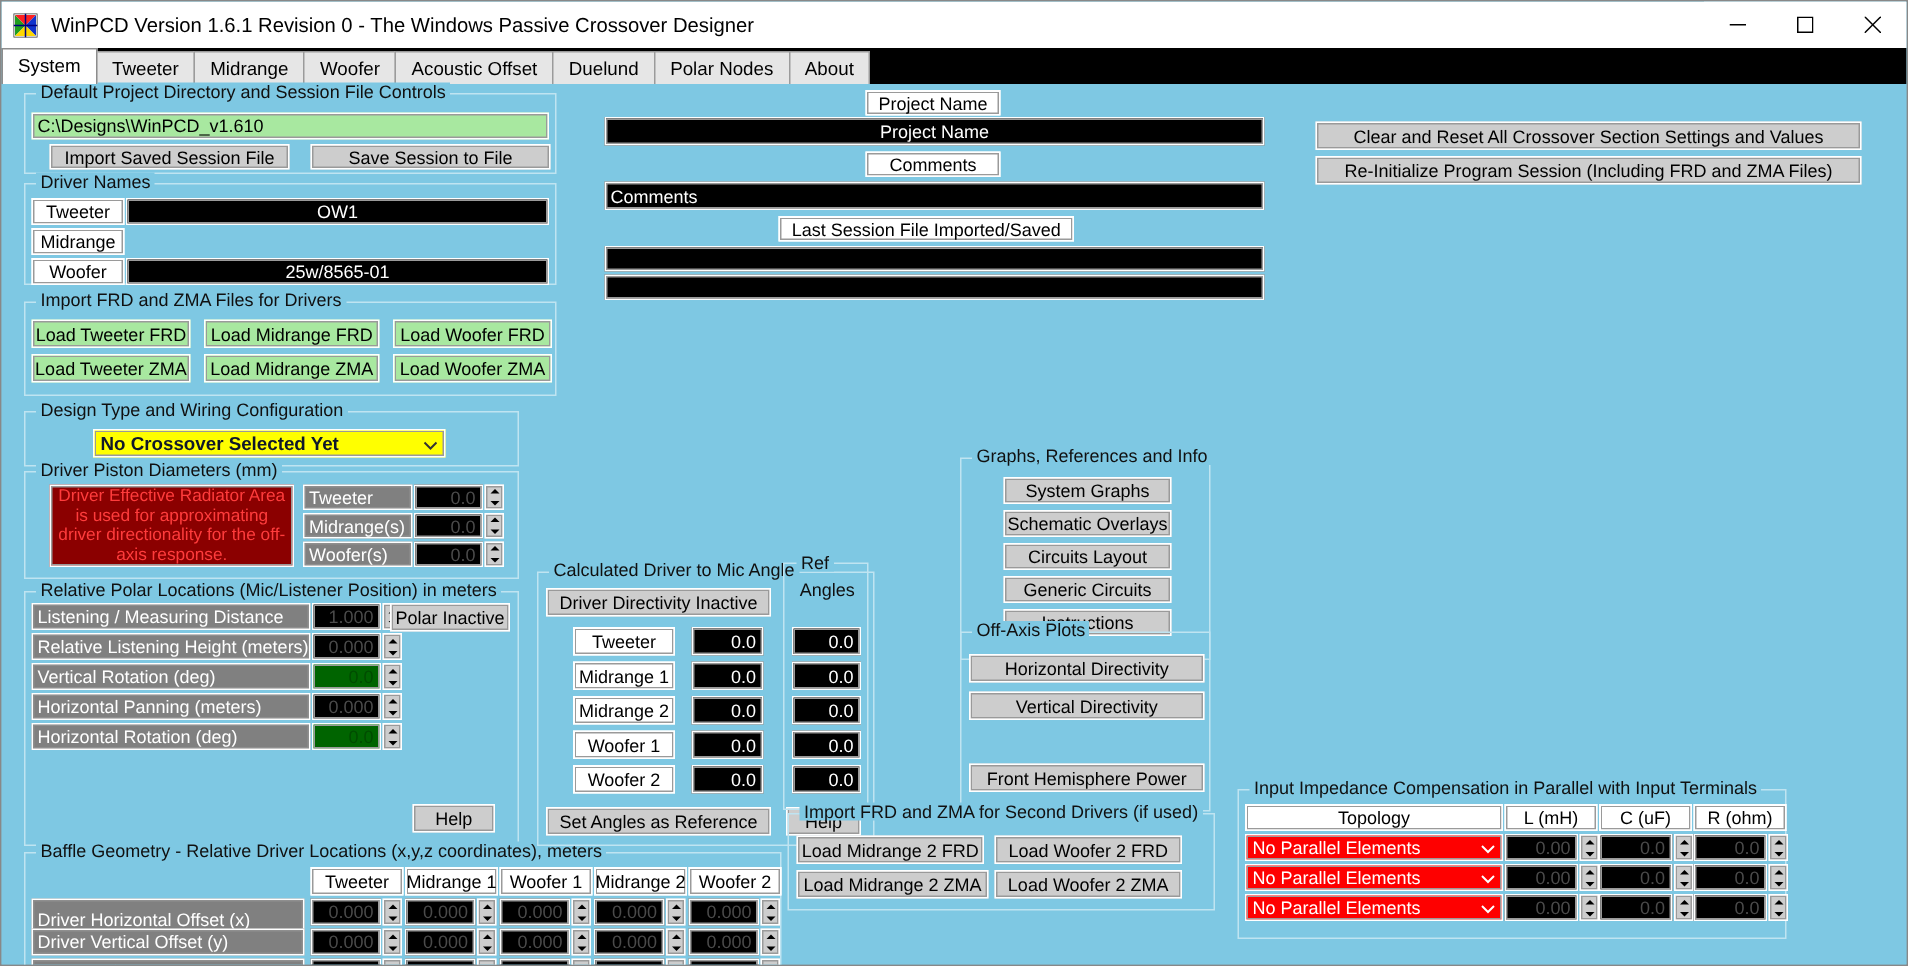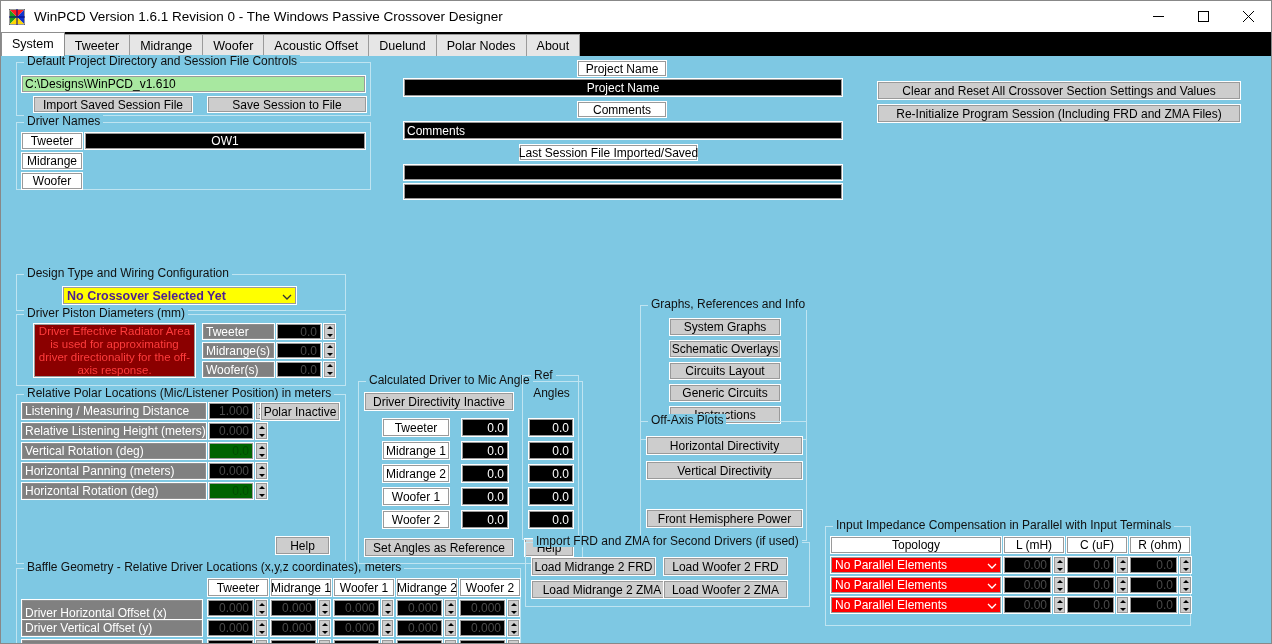--- a/index.html
+++ b/index.html
@@ -76,21 +76,21 @@
         display:flex;flex-direction:column;}
   .spin div{flex:1;display:flex;align-items:center;justify-content:center;font-size:6px;line-height:6px;color:#000;}
   .spin .up::before{content:"";border-left:3px solid transparent;border-right:3px solid transparent;border-bottom:3px solid #000;display:block;}
   .spin .dn::before{content:"";border-left:3px solid transparent;border-right:3px solid transparent;border-top:3px solid #000;display:block;}
 
   
   .combo{position:absolute;box-sizing:border-box;border:1px solid #fff;
          box-shadow:inset 0 0 0 1px #9a9a9a;display:flex;align-items:center;
          font-size:12.5px;font-weight:bold;padding-left:4px;}
   .combo .arw{position:absolute;right:3px;top:50%;transform:translateY(-50%);width:12px;height:10px;}
-  .combo.yellow{background:#ffff00;color:#4c1d95;}
+  .combo.yellow{background:#ffff00;color:#0f172a;}
   .combo.red{background:#fe0000;color:#fff;font-weight:normal;font-size:12px;}
 
   .warn{position:absolute;box-sizing:border-box;background:#8b0000;border:1px solid #fff;
         box-shadow:inset 0 0 0 1px #9a9a9a;color:#ff3c3c;font-size:11.5px;line-height:13px;
         display:flex;align-items:center;justify-content:center;text-align:center;padding:2px 4px;}
 
   .plain{position:absolute;font-size:12px;color:#101010;white-space:nowrap;}
 </style>
 </head>
 <body>
@@ -151,22 +151,32 @@
       <div class="btn" style="left:16px;top:33px;width:160px;height:17px;">Import Saved Session File</div>
       <div class="btn" style="left:190px;top:33px;width:160px;height:17px;">Save Session to File</div>
     </div>
 
     <div class="gb" style="left:15px;top:66px;width:355px;height:68px;">
       <span class="cap">Driver Names</span>
       <div class="whitefield" style="left:4px;top:9px;width:62px;height:18px;">Tweeter</div>
       <div class="blackfield" style="left:67px;top:9px;width:282px;height:18px;">OW1</div>
       <div class="whitefield" style="left:4px;top:29px;width:62px;height:18px;">Midrange</div>
       <div class="whitefield" style="left:4px;top:49px;width:62px;height:18px;">Woofer</div>
-    </div>
-
+      <div class="blackfield" style="left:67px;top:49px;width:282px;height:18px;">25w/8565-01</div>
+    </div>
+
+    <div class="gb" style="left:15px;top:145px;width:355px;height:63px;">
+      <span class="cap">Import FRD and ZMA Files for Drivers</span>
+      <div class="btn green" style="left:4px;top:11px;width:106px;height:19px;">Load Tweeter FRD</div>
+      <div class="btn green" style="left:119px;top:11px;width:117px;height:19px;">Load Midrange FRD</div>
+      <div class="btn green" style="left:245px;top:11px;width:106px;height:19px;">Load Woofer FRD</div>
+      <div class="btn green" style="left:4px;top:34px;width:106px;height:19px;">Load Tweeter ZMA</div>
+      <div class="btn green" style="left:119px;top:34px;width:117px;height:19px;">Load Midrange ZMA</div>
+      <div class="btn green" style="left:245px;top:34px;width:106px;height:19px;">Load Woofer ZMA</div>
+    </div>
 
     <div class="gb" style="left:15px;top:218px;width:330px;height:37px;">
       <span class="cap">Design Type and Wiring Configuration</span>
       <div class="combo yellow" style="left:45px;top:11px;width:235px;height:19px;">
         <span>No Crossover Selected Yet</span>
         <span class="arw">
           <svg width="12" height="10" viewBox="0 0 12 10">
               <polyline points="2,3 6,7 10,3" fill="none" stroke="#333" stroke-width="1.3"></polyline>
             </svg>
         </span>
@@ -316,21 +326,21 @@
             <div class="up"></div>
           </div>
         </div>
     </div>
 
     <div>
       <div class="whitefield" style="left:576px;top:4px;width:90px;height:17px;">Project Name</div>
       <div class="blackfield" style="left:402px;top:22px;width:440px;height:19px;">Project Name</div>
       <div class="whitefield" style="left:576px;top:45px;width:90px;height:17px;">Comments</div>
       <div class="blackfield left" style="left:402px;top:65px;width:440px;height:19px;">Comments</div>
-      <div class="whitefield" style="left:518px;top:88px;width:179px;height:17px;">Last Session File Imported/Saved</div>
+      <div class="whitefield" style="left:518px;top:88px;width:197px;height:17px;">Last Session File Imported/Saved</div>
       <div class="blackfield left" style="left:402px;top:108px;width:440px;height:17px;"></div>
       <div class="blackfield left" style="left:402px;top:127px;width:440px;height:17px;"></div>
     </div>
 
     <div>
       <div class="btn" style="left:876px;top:25px;width:364px;height:19px;">Clear and Reset All Crossover Section Settings and Values</div>
       <div class="btn" style="left:876px;top:48px;width:364px;height:19px;">Re-Initialize Program Session (Including FRD and ZMA Files)</div>
     </div>
 
     <div class="gb" style="left:357px;top:325px;width:225px;height:183px;">
@@ -379,21 +389,21 @@
       <span class="cap">Off-Axis Plots</span>
       <div class="btn" style="left:5px;top:14px;width:157px;height:19px;">Horizontal Directivity</div>
       <div class="btn" style="left:5px;top:39px;width:157px;height:19px;">Vertical Directivity</div>
       <div class="btn" style="left:5px;top:87px;width:157px;height:19px;">Front Hemisphere Power</div>
     </div>
 
     <div class="gb" style="left:524px;top:486px;width:285px;height:65px;">
       <span class="cap">Import FRD and ZMA for Second Drivers (if used)</span>
       <div class="btn" style="left:5px;top:14px;width:125px;height:19px;">Load Midrange 2 FRD</div>
       <div class="btn" style="left:137px;top:14px;width:125px;height:19px;">Load Woofer 2 FRD</div>
-      <div class="btn" style="left:5px;top:37px;width:142px;height:19px;">Load Midrange 2 ZMA</div>
+      <div class="btn" style="left:5px;top:37px;width:128px;height:19px;">Load Midrange 2 ZMA</div>
       <div class="btn" style="left:137px;top:37px;width:125px;height:19px;">Load Woofer 2  ZMA</div>
     </div>
 
     <div class="gb" style="left:824px;top:470px;width:366px;height:100px;">
       <span class="cap">Input Impedance Compensation in Parallel with Input Terminals</span>
       <div class="whitefield" style="left:4px;top:9px;width:172px;height:18px;">Topology</div>
       <div class="whitefield" style="left:177px;top:9px;width:62px;height:18px;">L (mH)</div>
       <div class="whitefield" style="left:240px;top:9px;width:62px;height:18px;">C (uF)</div>
       <div class="whitefield" style="left:303px;top:9px;width:62px;height:18px;">R (ohm)</div>
       <div id="impedance-host">

